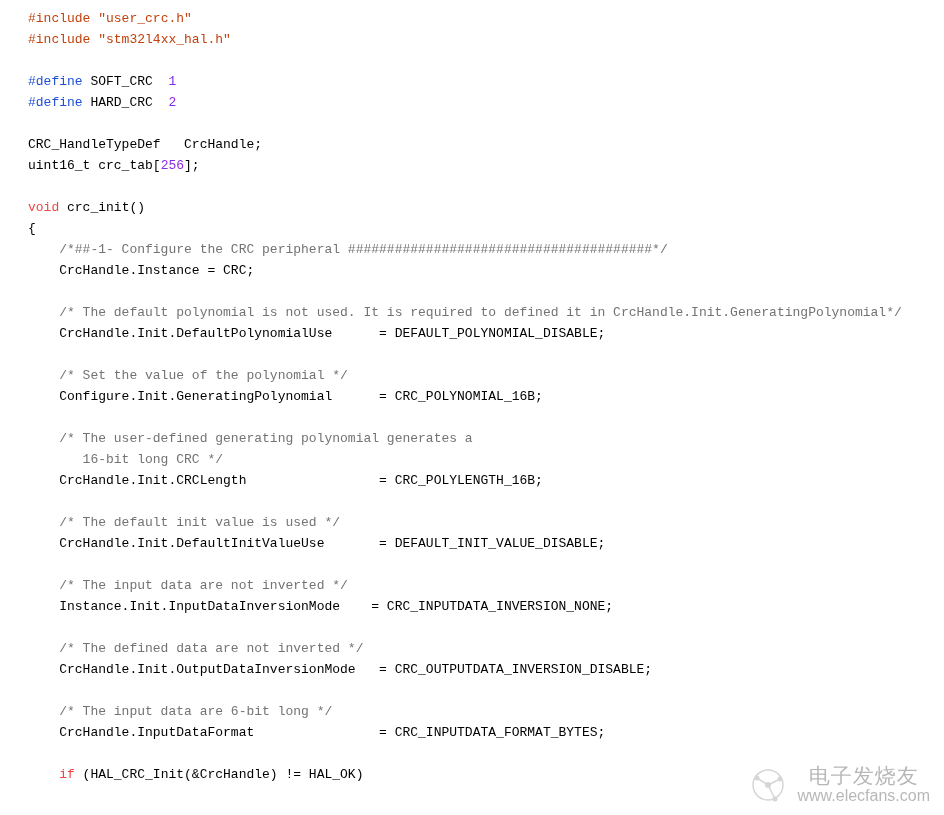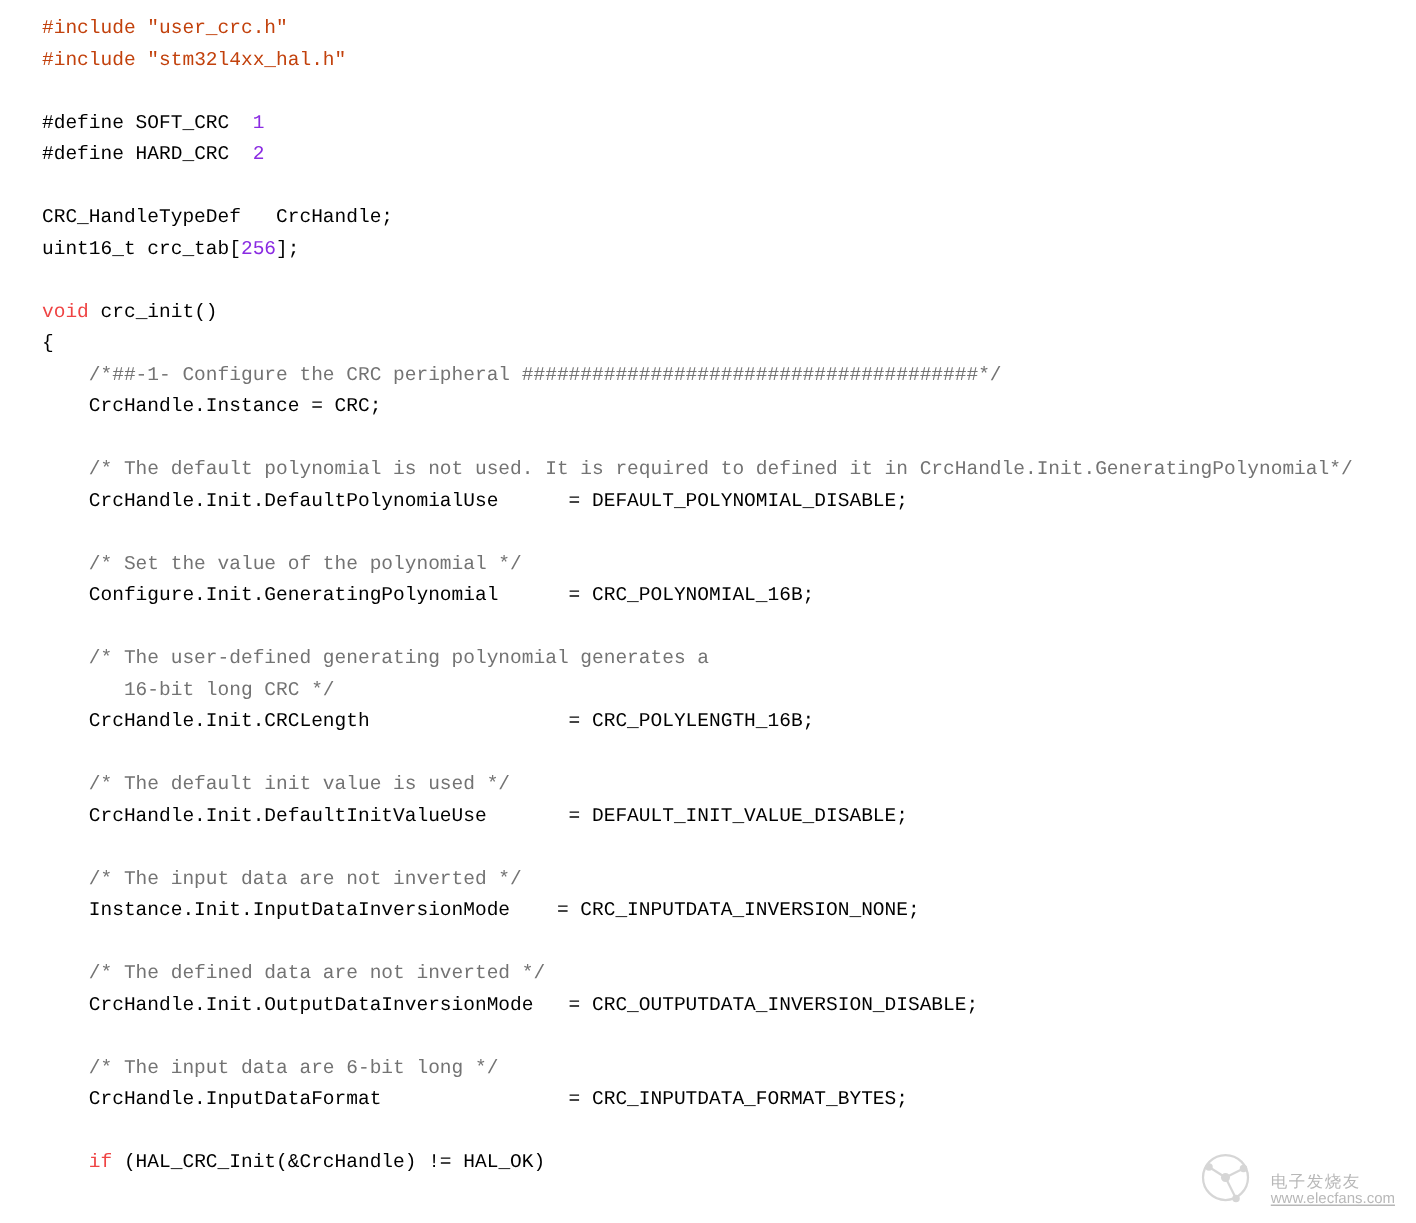--- a/index.html
+++ b/index.html
@@ -15,39 +15,39 @@
     box-sizing: border-box;
     overflow: hidden;
     position: relative;
   }
   pre {
     margin: 0;
     font-family: inherit;
     white-space: pre;
   }
   .pp   { color: #c2410c; }  
-  .mac  { color: #000000; }  
+  .mac  { color: #1d4ed8; }  
   .kw   { color: #ef4444; }  
   .num  { color: #8a2be2; }  
   .cmt  { color: #737373; }
 
   .watermark {
     position: absolute;
     right: 14px;
     bottom: 10px;
     display: flex;
     align-items: flex-end;
     gap: 10px;
     opacity: 0.6;
     color: #888;
     font-family: Arial, sans-serif;
   }
   .wm-text { display:flex; flex-direction:column; line-height:1.1; }
-  .wm-ch   { font-size: 11px; letter-spacing: 1px; }
-  .wm-url  { font-size: 10px; text-decoration: underline; }
+  .wm-ch   { font-size: 21px; letter-spacing: 1px; text-align: center; }
+  .wm-url  { font-size: 16px; }
   .wm-icon svg { display:block; }
 </style>
 </head>
 <body>
 
 <pre><span class="pp">#include </span><span class="pp">"user_crc.h"</span>
 <span class="pp">#include </span><span class="pp">"stm32l4xx_hal.h"</span>
 
 <span class="mac">#define</span><span> SOFT_CRC  </span><span class="num">1</span>
 <span class="mac">#define</span><span> HARD_CRC  </span><span class="num">2</span>

